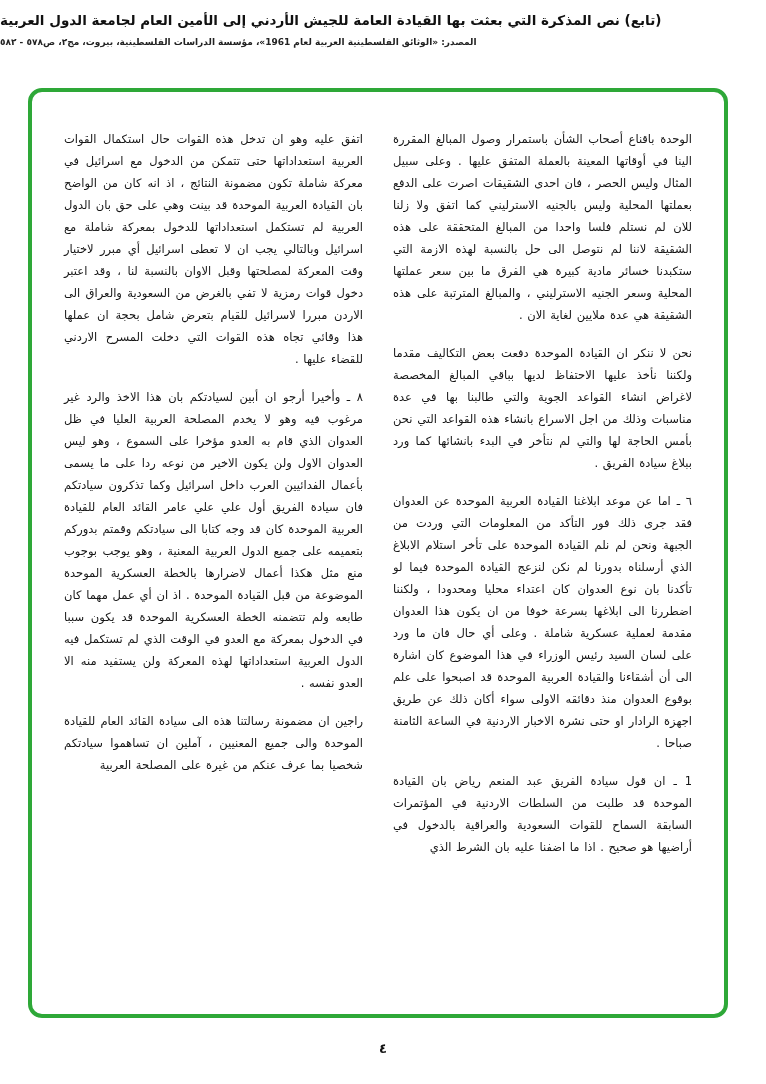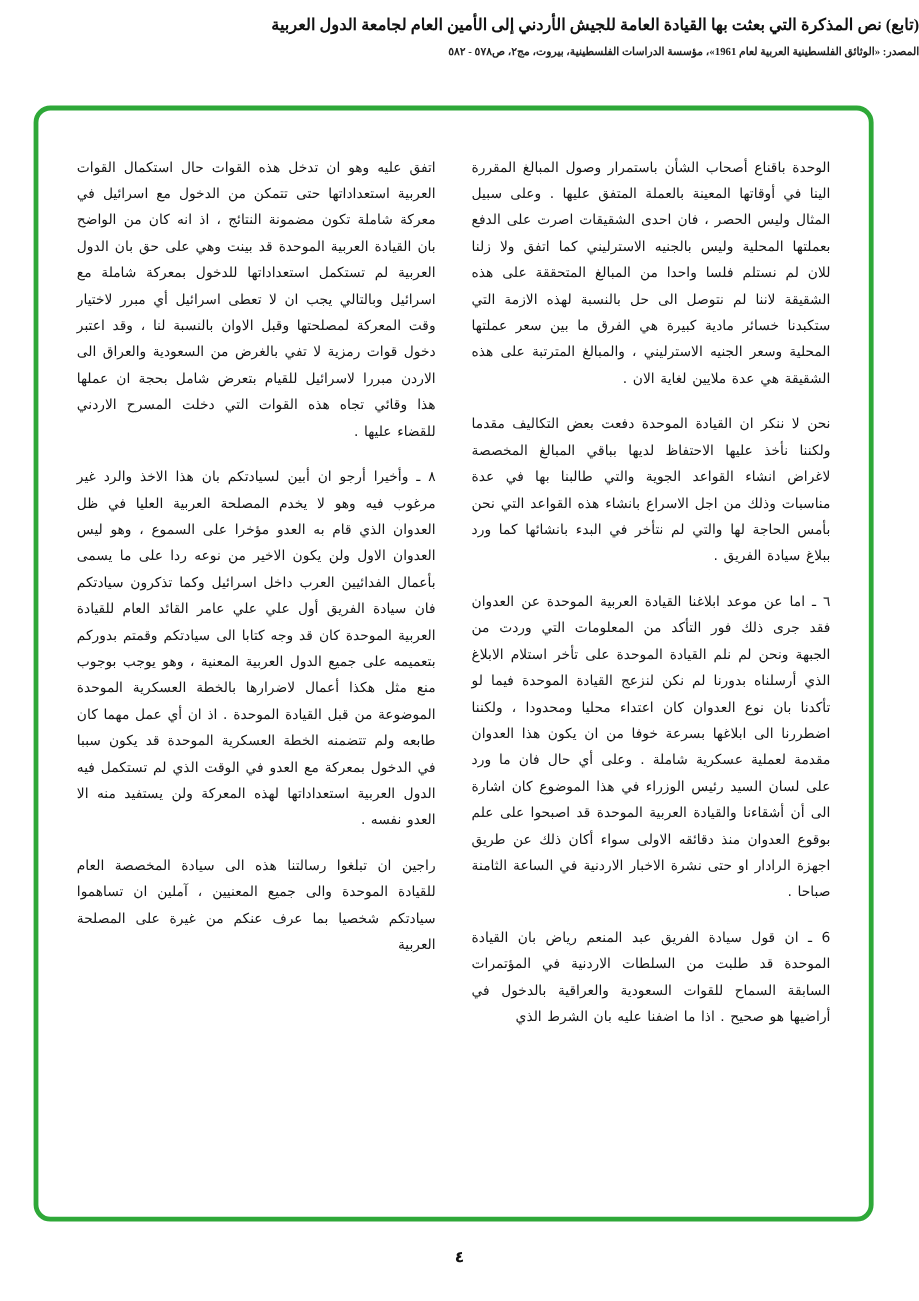--- a/index.html
+++ b/index.html
@@ -15,23 +15,22 @@
     position: relative;
     width: 766px;
     height: 1084px;
     direction: rtl;
   }
   .header {
     position: absolute;
     top: 12px;
     left: 0;
     right: 0;
-    text-align: right;
+    text-align: left;
     direction: rtl;
-    font-family: Liberation Serif, serif;
   }
   .header .title {
     font-size: 13.5px;
     font-weight: bold;
     color: #111;
     letter-spacing: 0.2px;
   }
   .header .source {
     margin-top: 9px;
     font-size: 9px;
@@ -94,27 +93,27 @@
     <div class="source">المصدر: «الوثائق الفلسطينية العربية لعام 1961»، مؤسسة الدراسات الفلسطينية، بيروت، مج٢، ص٥٧٨ - ٥٨٢</div>
   </div>
 
   <div class="frame">
     <div class="content">
 
       <div class="col">
         <p>الوحدة باقناع أصحاب الشأن باستمرار وصول المبالغ المقررة الينا في أوقاتها المعينة بالعملة المتفق عليها . وعلى سبيل المثال وليس الحصر ، فان احدى الشقيقات اصرت على الدفع بعملتها المحلية وليس بالجنيه الاسترليني كما اتفق ولا زلنا للان لم نستلم فلسا واحدا من المبالغ المتحققة على هذه الشقيقة لاننا لم نتوصل الى حل بالنسبة لهذه الازمة التي ستكبدنا خسائر مادية كبيرة هي الفرق ما بين سعر عملتها المحلية وسعر الجنيه الاسترليني ، والمبالغ المترتبة على هذه الشقيقة هي عدة ملايين لغاية الان .</p>
         <p>نحن لا ننكر ان القيادة الموحدة دفعت بعض التكاليف مقدما ولكننا نأخذ عليها الاحتفاظ لديها بباقي المبالغ المخصصة لاغراض انشاء القواعد الجوية والتي طالبنا بها في عدة مناسبات وذلك من اجل الاسراع بانشاء هذه القواعد التي نحن بأمس الحاجة لها والتي لم نتأخر في البدء بانشائها كما ورد ببلاغ سيادة الفريق .</p>
         <p>٦ ـ اما عن موعد ابلاغنا القيادة العربية الموحدة عن العدوان فقد جرى ذلك فور التأكد من المعلومات التي وردت من الجبهة ونحن لم نلم القيادة الموحدة على تأخر استلام الابلاغ الذي أرسلناه بدورنا لم نكن لنزعج القيادة الموحدة فيما لو تأكدنا بان نوع العدوان كان اعتداء محليا ومحدودا ، ولكننا اضطررنا الى ابلاغها بسرعة خوفا من ان يكون هذا العدوان مقدمة لعملية عسكرية شاملة . وعلى أي حال فان ما ورد على لسان السيد رئيس الوزراء في هذا الموضوع كان اشارة الى أن أشقاءنا والقيادة العربية الموحدة قد اصبحوا على علم بوقوع العدوان منذ دقائقه الاولى سواء أكان ذلك عن طريق اجهزة الرادار او حتى نشرة الاخبار الاردنية في الساعة الثامنة صباحا .</p>
-        <p>6 ـ ان قول سيادة الفريق عبد المنعم رياض بان القيادة الموحدة قد طلبت من السلطات الاردنية في المؤتمرات السابقة السماح للقوات السعودية والعراقية بالدخول في أراضيها هو صحيح . اذا ما اضفنا عليه بان الشرط الذي</p>
+        <p>1 ـ ان قول سيادة الفريق عبد المنعم رياض بان القيادة الموحدة قد طلبت من السلطات الاردنية في المؤتمرات السابقة السماح للقوات السعودية والعراقية بالدخول في أراضيها هو صحيح . اذا ما اضفنا عليه بان الشرط الذي</p>
       </div>
 
       <div class="col">
         <p>اتفق عليه وهو ان تدخل هذه القوات حال استكمال القوات العربية استعداداتها حتى تتمكن من الدخول مع اسرائيل في معركة شاملة تكون مضمونة النتائج ، اذ انه كان من الواضح بان القيادة العربية الموحدة قد بينت وهي على حق بان الدول العربية لم تستكمل استعداداتها للدخول بمعركة شاملة مع اسرائيل وبالتالي يجب ان لا تعطى اسرائيل أي مبرر لاختيار وقت المعركة لمصلحتها وقبل الاوان بالنسبة لنا ، وقد اعتبر دخول قوات رمزية لا تفي بالغرض من السعودية والعراق الى الاردن مبررا لاسرائيل للقيام بتعرض شامل بحجة ان عملها هذا وقائي تجاه هذه القوات التي دخلت المسرح الاردني للقضاء عليها .</p>
         <p>٨ ـ وأخيرا أرجو ان أبين لسيادتكم بان هذا الاخذ والرد غير مرغوب فيه وهو لا يخدم المصلحة العربية العليا في ظل العدوان الذي قام به العدو مؤخرا على السموع ، وهو ليس العدوان الاول ولن يكون الاخير من نوعه ردا على ما يسمى بأعمال الفدائيين العرب داخل اسرائيل وكما تذكرون سيادتكم فان سيادة الفريق أول علي علي عامر القائد العام للقيادة العربية الموحدة كان قد وجه كتابا الى سيادتكم وقمتم بدوركم بتعميمه على جميع الدول العربية المعنية ، وهو يوجب بوجوب منع مثل هكذا أعمال لاضرارها بالخطة العسكرية الموحدة الموضوعة من قبل القيادة الموحدة . اذ ان أي عمل مهما كان طابعه ولم تتضمنه الخطة العسكرية الموحدة قد يكون سببا في الدخول بمعركة مع العدو في الوقت الذي لم تستكمل فيه الدول العربية استعداداتها لهذه المعركة ولن يستفيد منه الا العدو نفسه .</p>
-        <p>راجين ان تبلغوا رسالتنا هذه الى سيادة المخصصة العام للقيادة الموحدة والى جميع المعنيين ، آملين ان تساهموا سيادتكم شخصيا بما عرف عنكم من غيرة على المصلحة العربية</p>
+        <p>راجين ان مضمونة رسالتنا هذه الى سيادة القائد العام للقيادة الموحدة والى جميع المعنيين ، آملين ان تساهموا سيادتكم شخصيا بما عرف عنكم من غيرة على المصلحة العربية</p>
       </div>
 
     </div>
   </div>
 
   <div class="page-number">٤</div>
 
 </div>
 
 </body></html>

